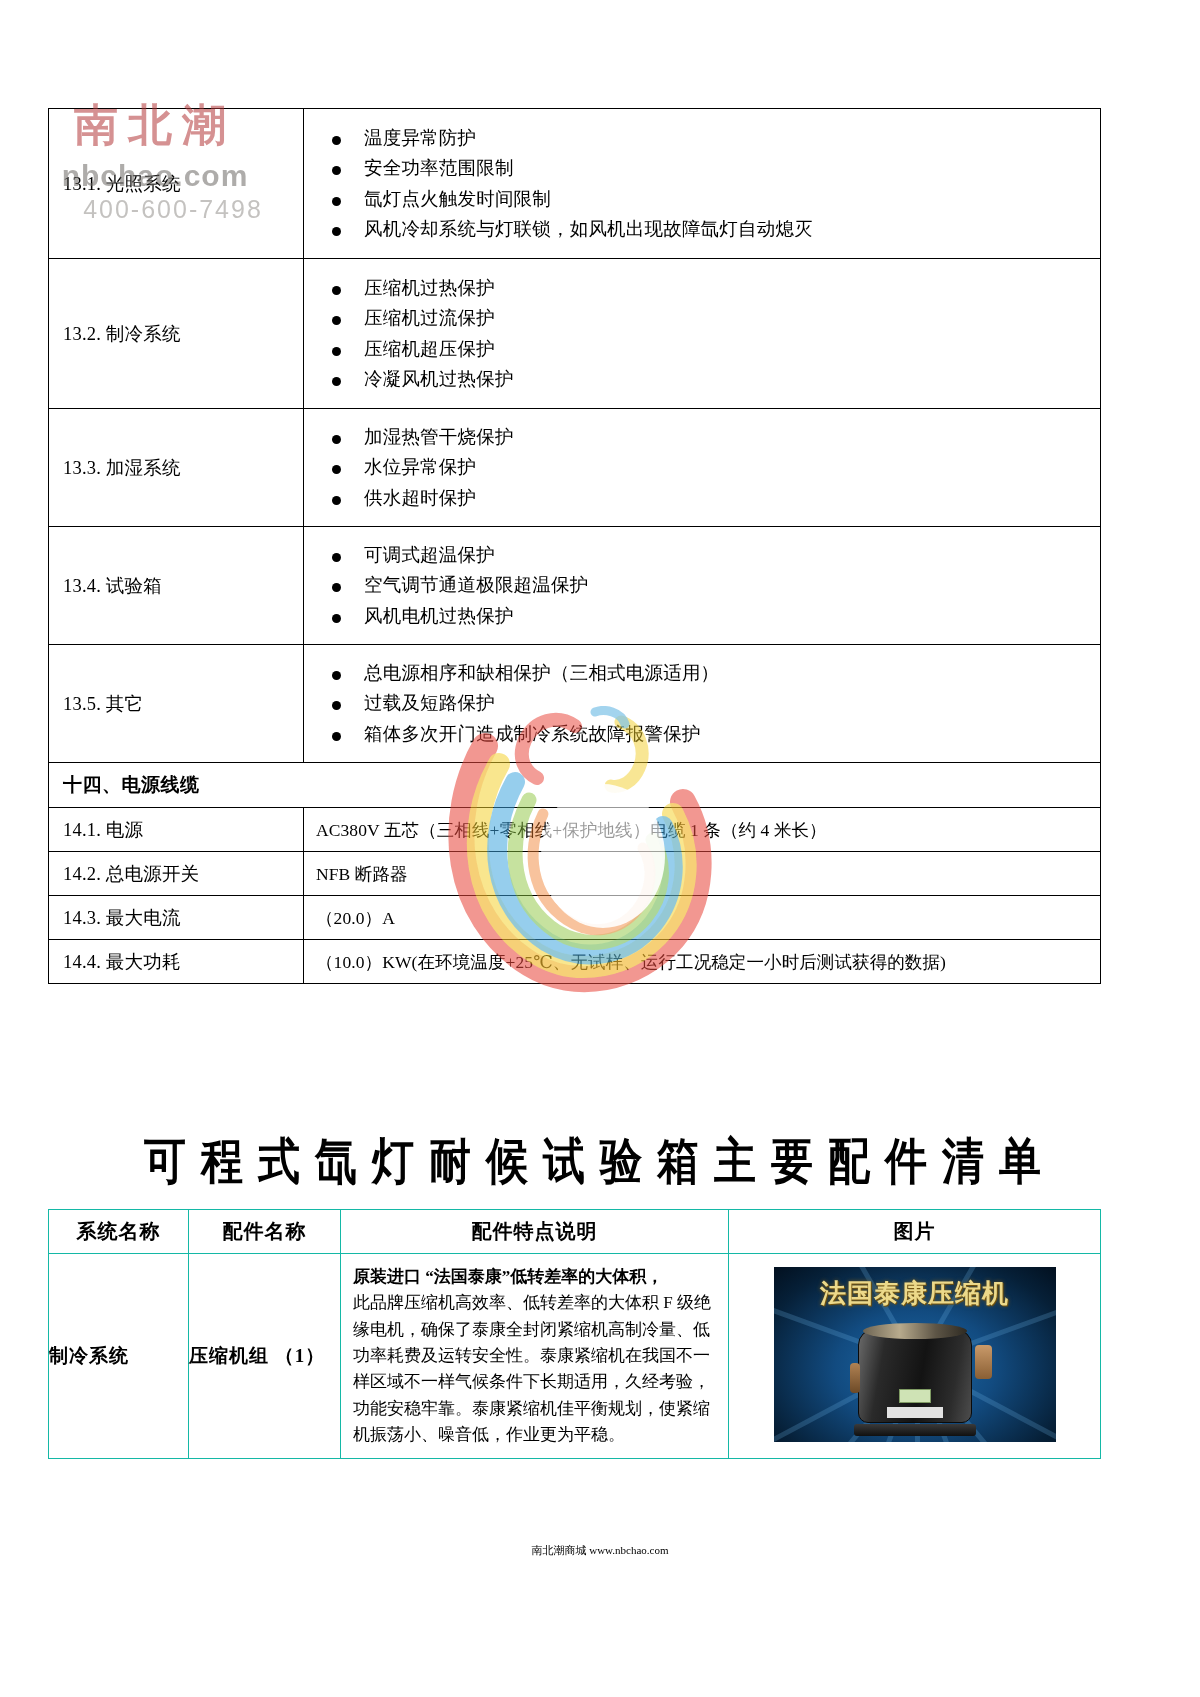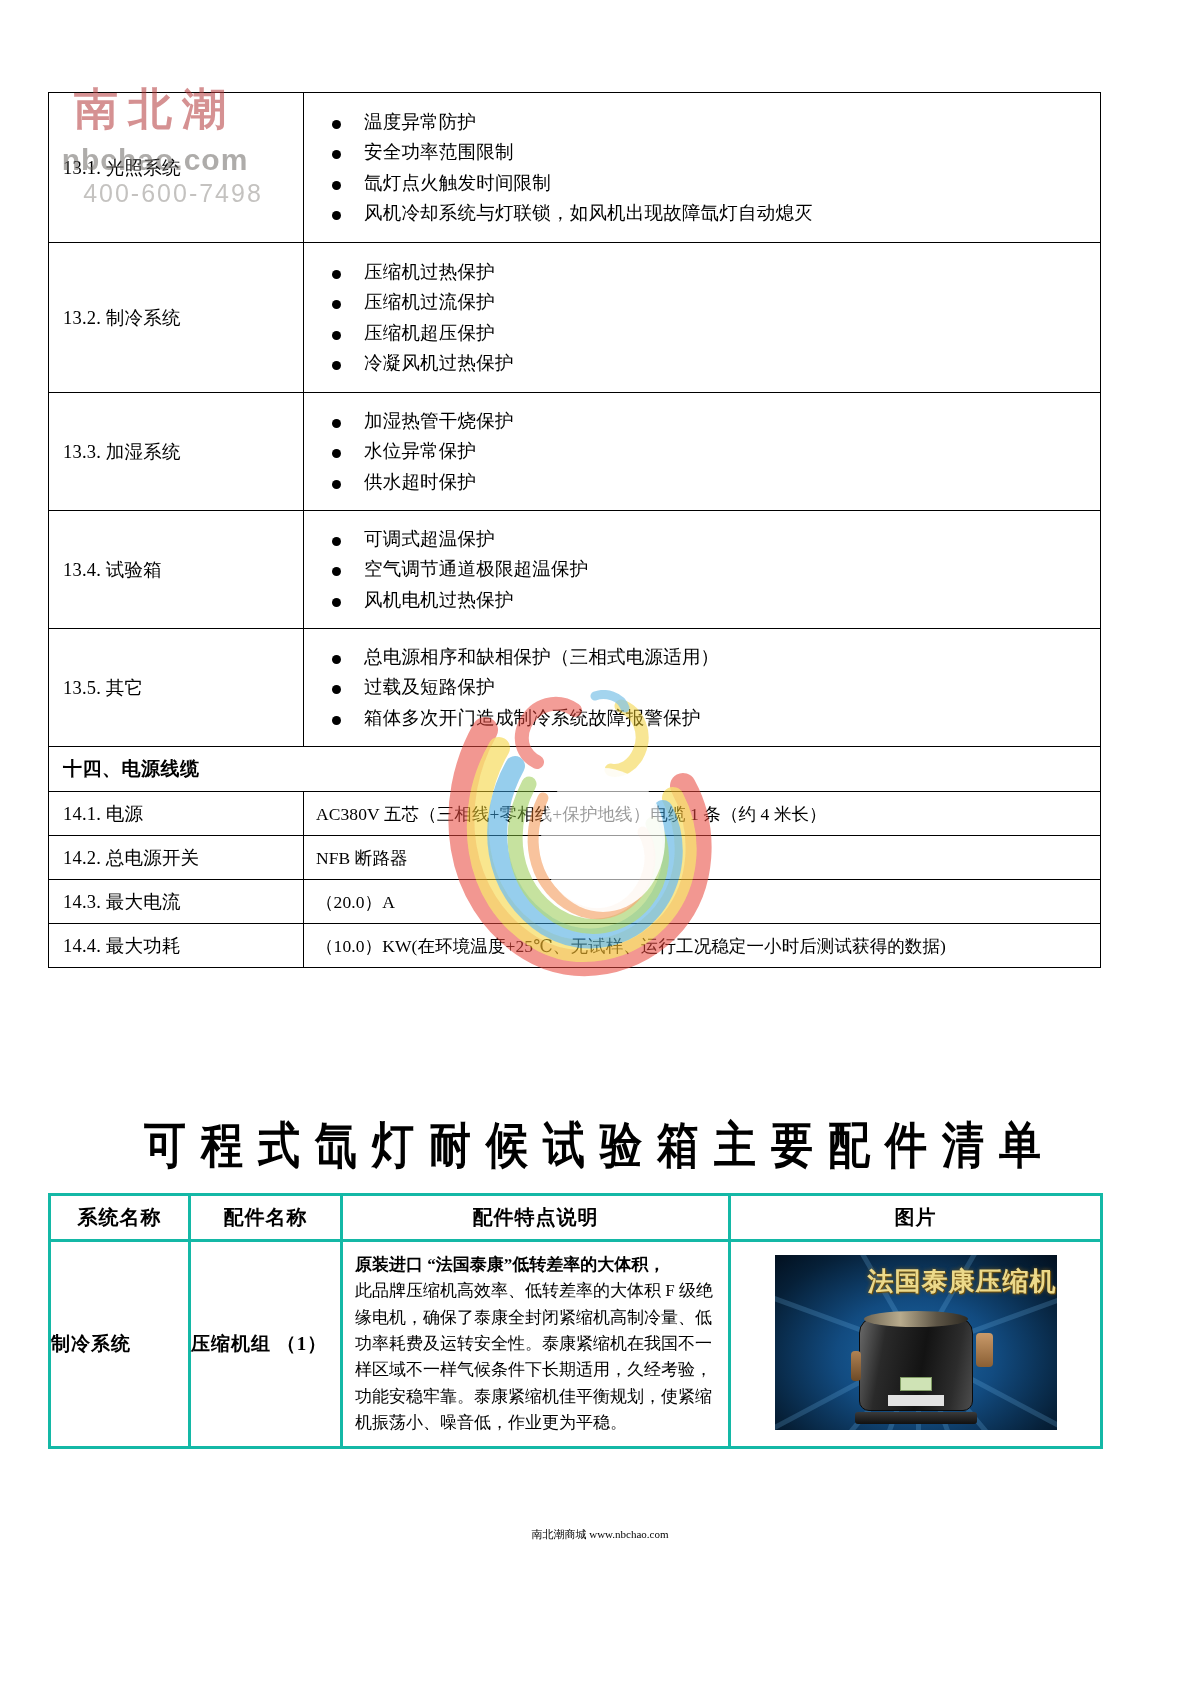--- a/index.html
+++ b/index.html
@@ -11,21 +11,21 @@
     width: 1200px;
     height: 1697px;
     position: relative;
     font-family: "Liberation Serif", "DejaVu Serif", serif;
     color: #000;
     overflow: hidden;
   }
 
   .page {
     position: absolute;
-    left: 0; top: 0;
+    left: 0; top: 16px;
     width: 1200px;
     height: 1406px;
   }
 
   
   .watermark {
     position: absolute;
     left: 425px;
     top: 690px;
     width: 310px;
@@ -142,21 +142,21 @@
   
   table.parts {
     border-collapse: collapse;
     table-layout: fixed;
     position: absolute;
     left: 48px;
     top: 1193px;
     width: 1052px;
   }
   table.parts td {
-    border: 3px solid #14b8a6;
+    border: 1px solid #14b8a6;
     padding: 0;
     vertical-align: middle;
   }
   .ph {
     text-align: center;
     font-weight: bold;
     font-size: 20px;
     padding: 8px 0 !important;
     letter-spacing: 1px;
   }
@@ -194,21 +194,21 @@
     width: 5px;
     height: 240px;
     background: rgba(120,190,240,0.22);
     transform-origin: 50% 0%;
   }
   .prod-img .imgtitle {
     position: absolute;
     left: 0;
     top: 9px;
     width: 100%;
-    text-align: right;
+    text-align: center;
     font-family: "Liberation Serif", serif;
     font-weight: bold;
     font-size: 26px;
     letter-spacing: 1px;
     color: #ecd98a;
     text-shadow: 0 0 4px #7a5a12, 1px 1px 0 #6a4d0c;
     z-index: 4;
   }
   .prod-img .body {
     position: absolute;

